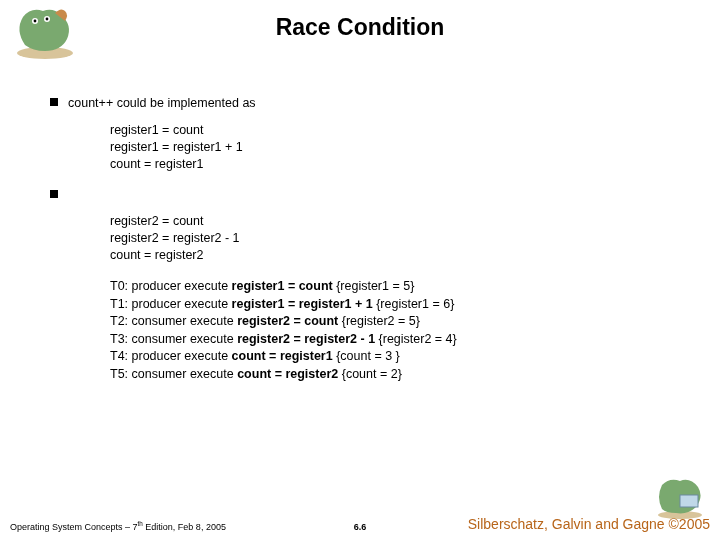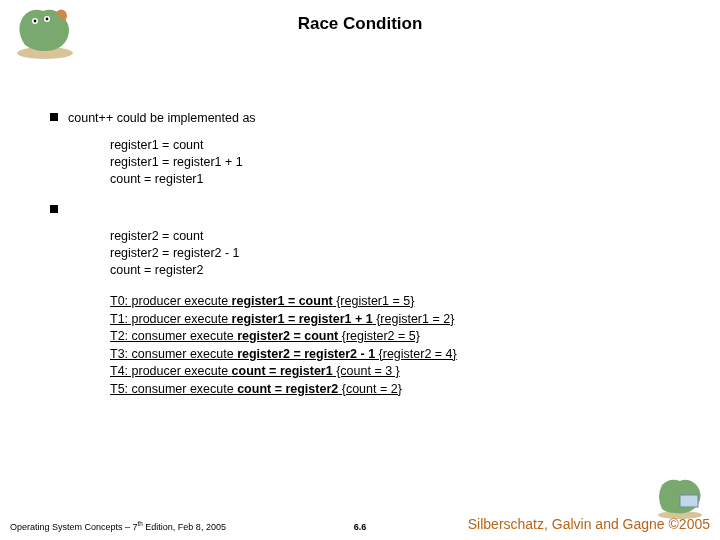--- a/index.html
+++ b/index.html
@@ -15,28 +15,28 @@
     top: 5px; left: 5px;
     width: 80px; height: 55px;
   }
   .dino-bot {
     position: absolute;
     bottom: 20px; right: 10px;
     width: 60px; height: 45px;
   }
   .title {
     text-align: center;
-    font-size: 17px;
+    font-size: 23px;
     font-weight: bold;
     margin-top: 14px;
     color: #000;
   }
   .content {
     position: absolute;
-    top: 110px;
+    top: 95px;
     left: 50px;
     right: 40px;
     font-size: 12.5px;
     line-height: 1.35;
   }
   .bullet-row { margin-bottom: 4px; }
   .bsq {
     display: inline-block;
     width: 8px; height: 8px;
     background: #000;
@@ -45,21 +45,20 @@
   }
   .code-block {
     margin: 10px 0 14px 60px;
     font-size: 12.5px;
     line-height: 1.35;
   }
   .inter {
     margin: 6px 0 0 60px;
     font-size: 12.5px;
     line-height: 1.4;
-    text-decoration: underline;
   }
   .inter .b { font-weight: bold; }
   .footer {
     position: absolute;
     bottom: 6px;
     left: 0; right: 0;
     height: 14px;
     font-size: 9px;
     color: #000;
   }
@@ -109,21 +108,21 @@
   </div>
   <div class="code-block">
     <div>register2 = count</div>
     <div>register2 = register2 - 1</div>
     <div>count = register2</div>
   </div>
 
 
   <div class="inter">
     <div><span>T0: producer execute </span><span class="b">register1 = count</span><span>   {register1 = 5}</span></div>
-    <div><span>T1: producer execute </span><span class="b">register1 = register1 + 1</span><span>   {register1 = 2}</span></div>
+    <div><span>T1: producer execute </span><span class="b">register1 = register1 + 1</span><span>   {register1 = 6}</span></div>
     <div><span>T2: consumer execute </span><span class="b">register2 = count</span><span>   {register2 = 5}</span></div>
     <div><span>T3: consumer execute </span><span class="b">register2 = register2 - 1</span><span>   {register2 = 4}</span></div>
     <div><span>T4: producer execute </span><span class="b">count = register1</span><span>   {count = 3 }</span></div>
     <div><span>T5: consumer execute </span><span class="b">count = register2</span><span>   {count = 2}</span></div>
   </div>
 
 </div>
 
 <div class="footer">
   <div class="foot-l">

